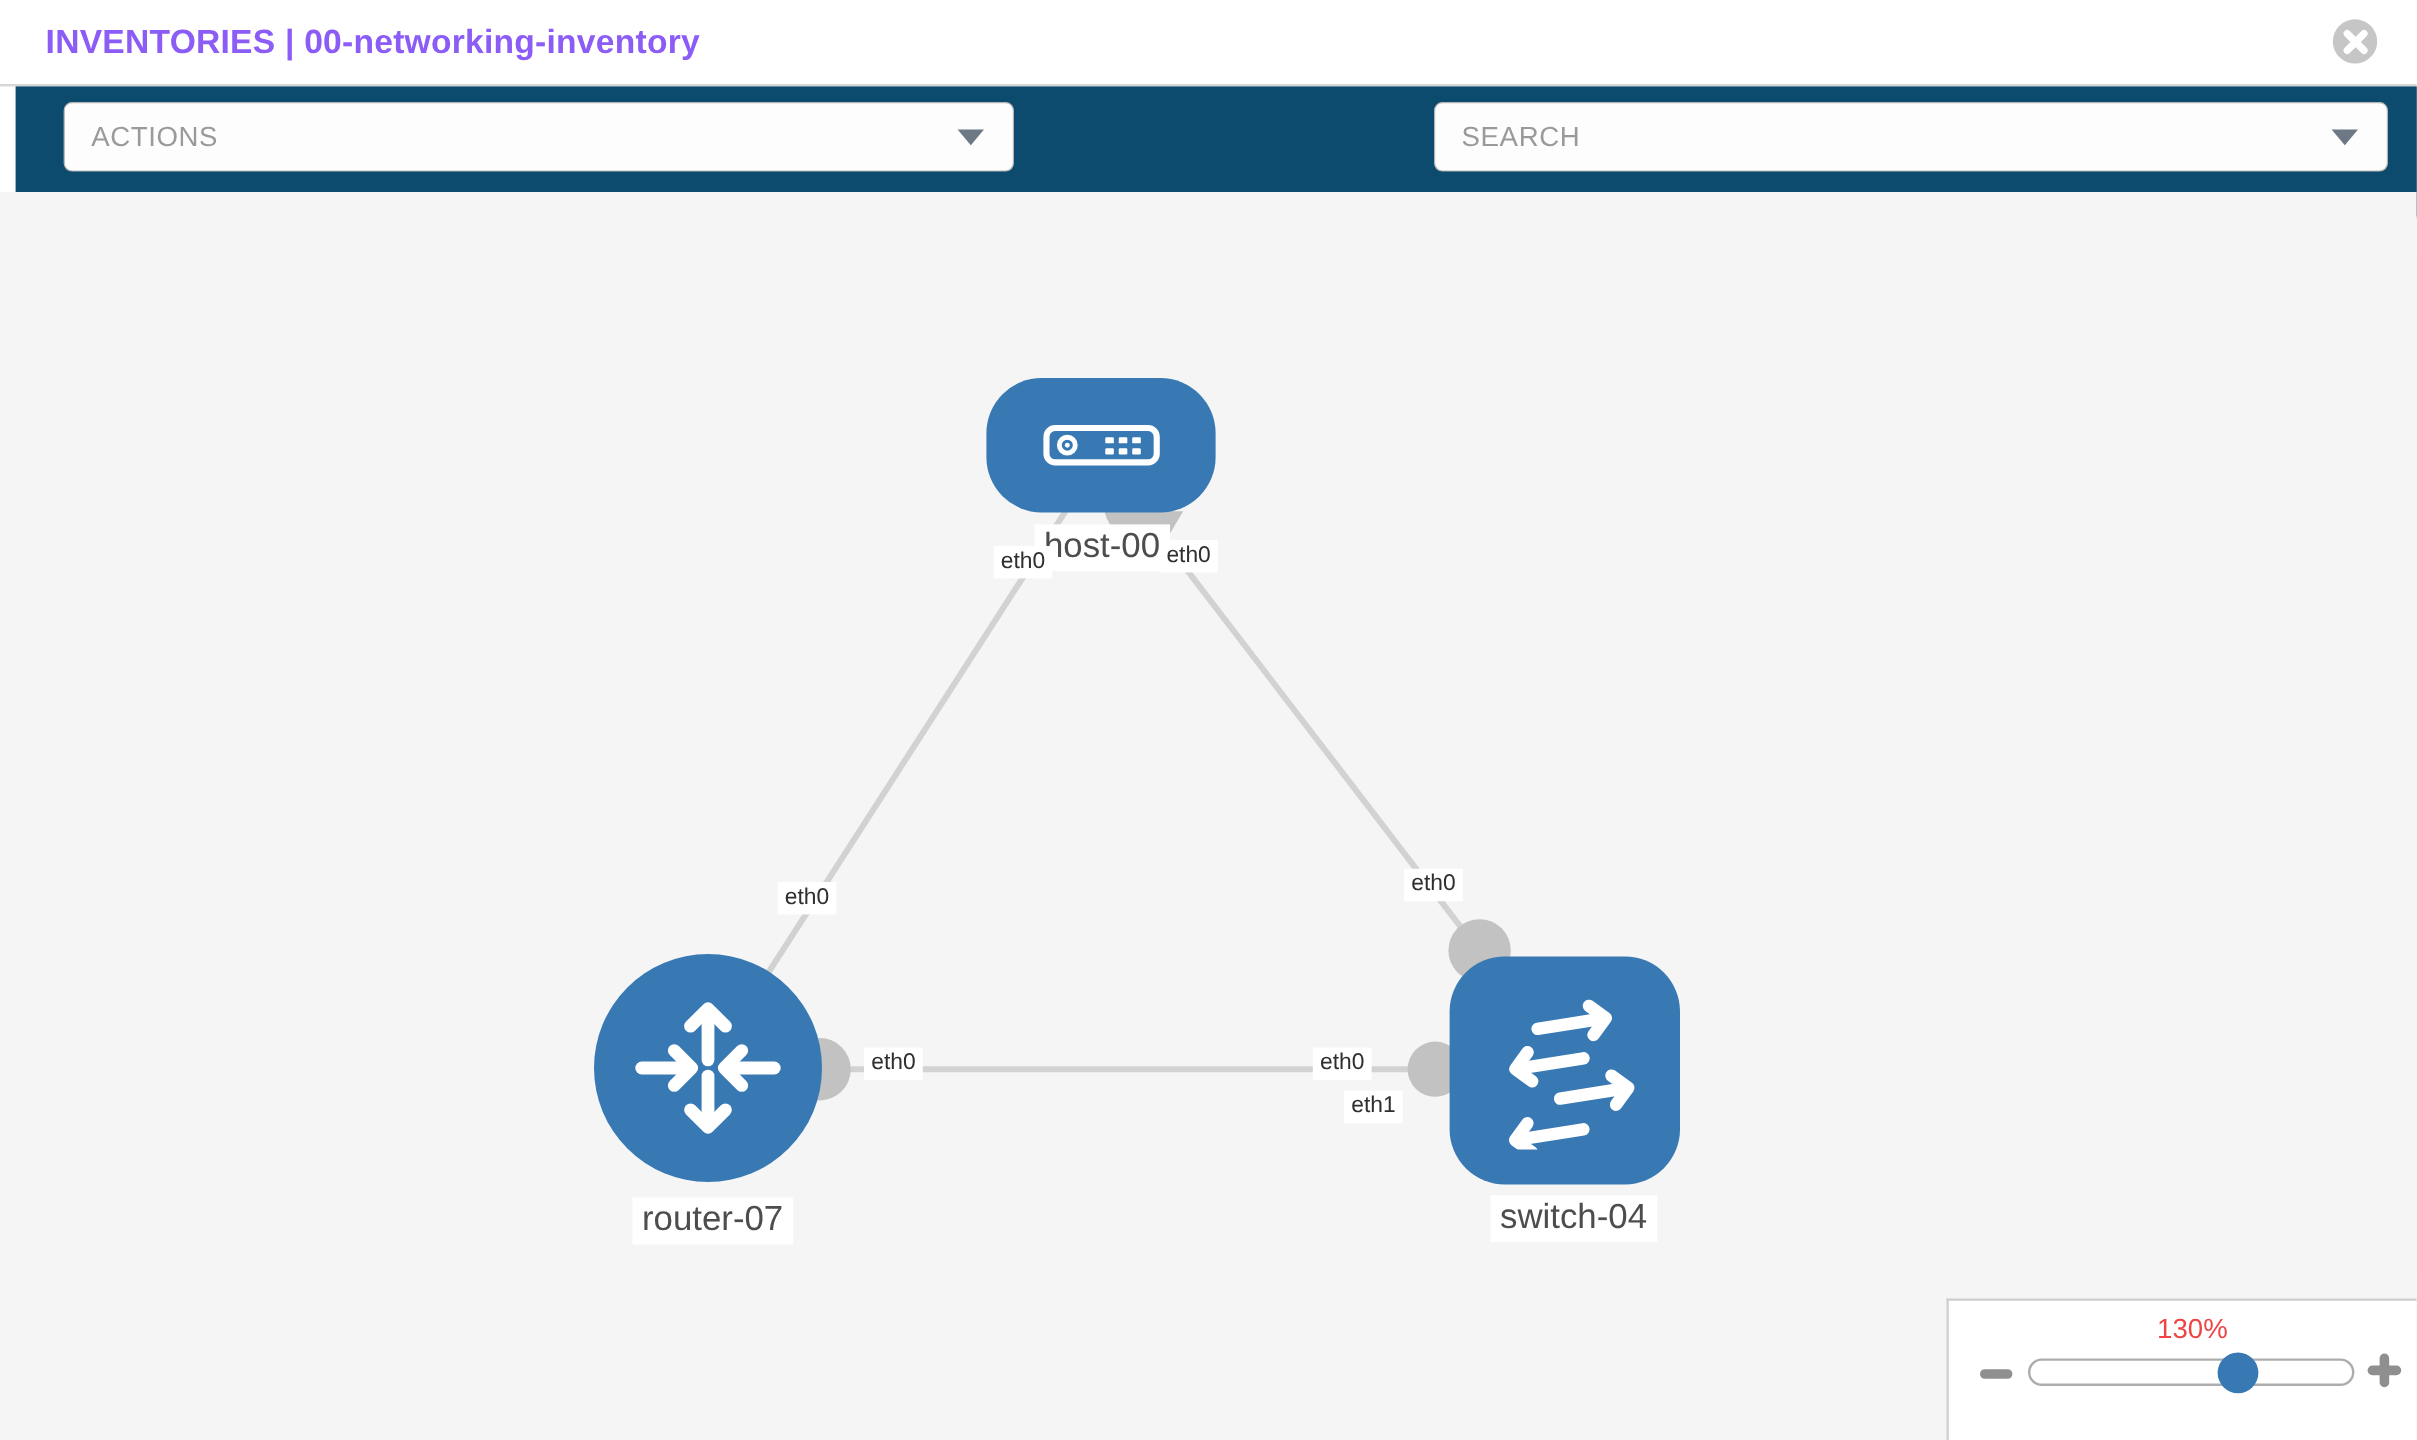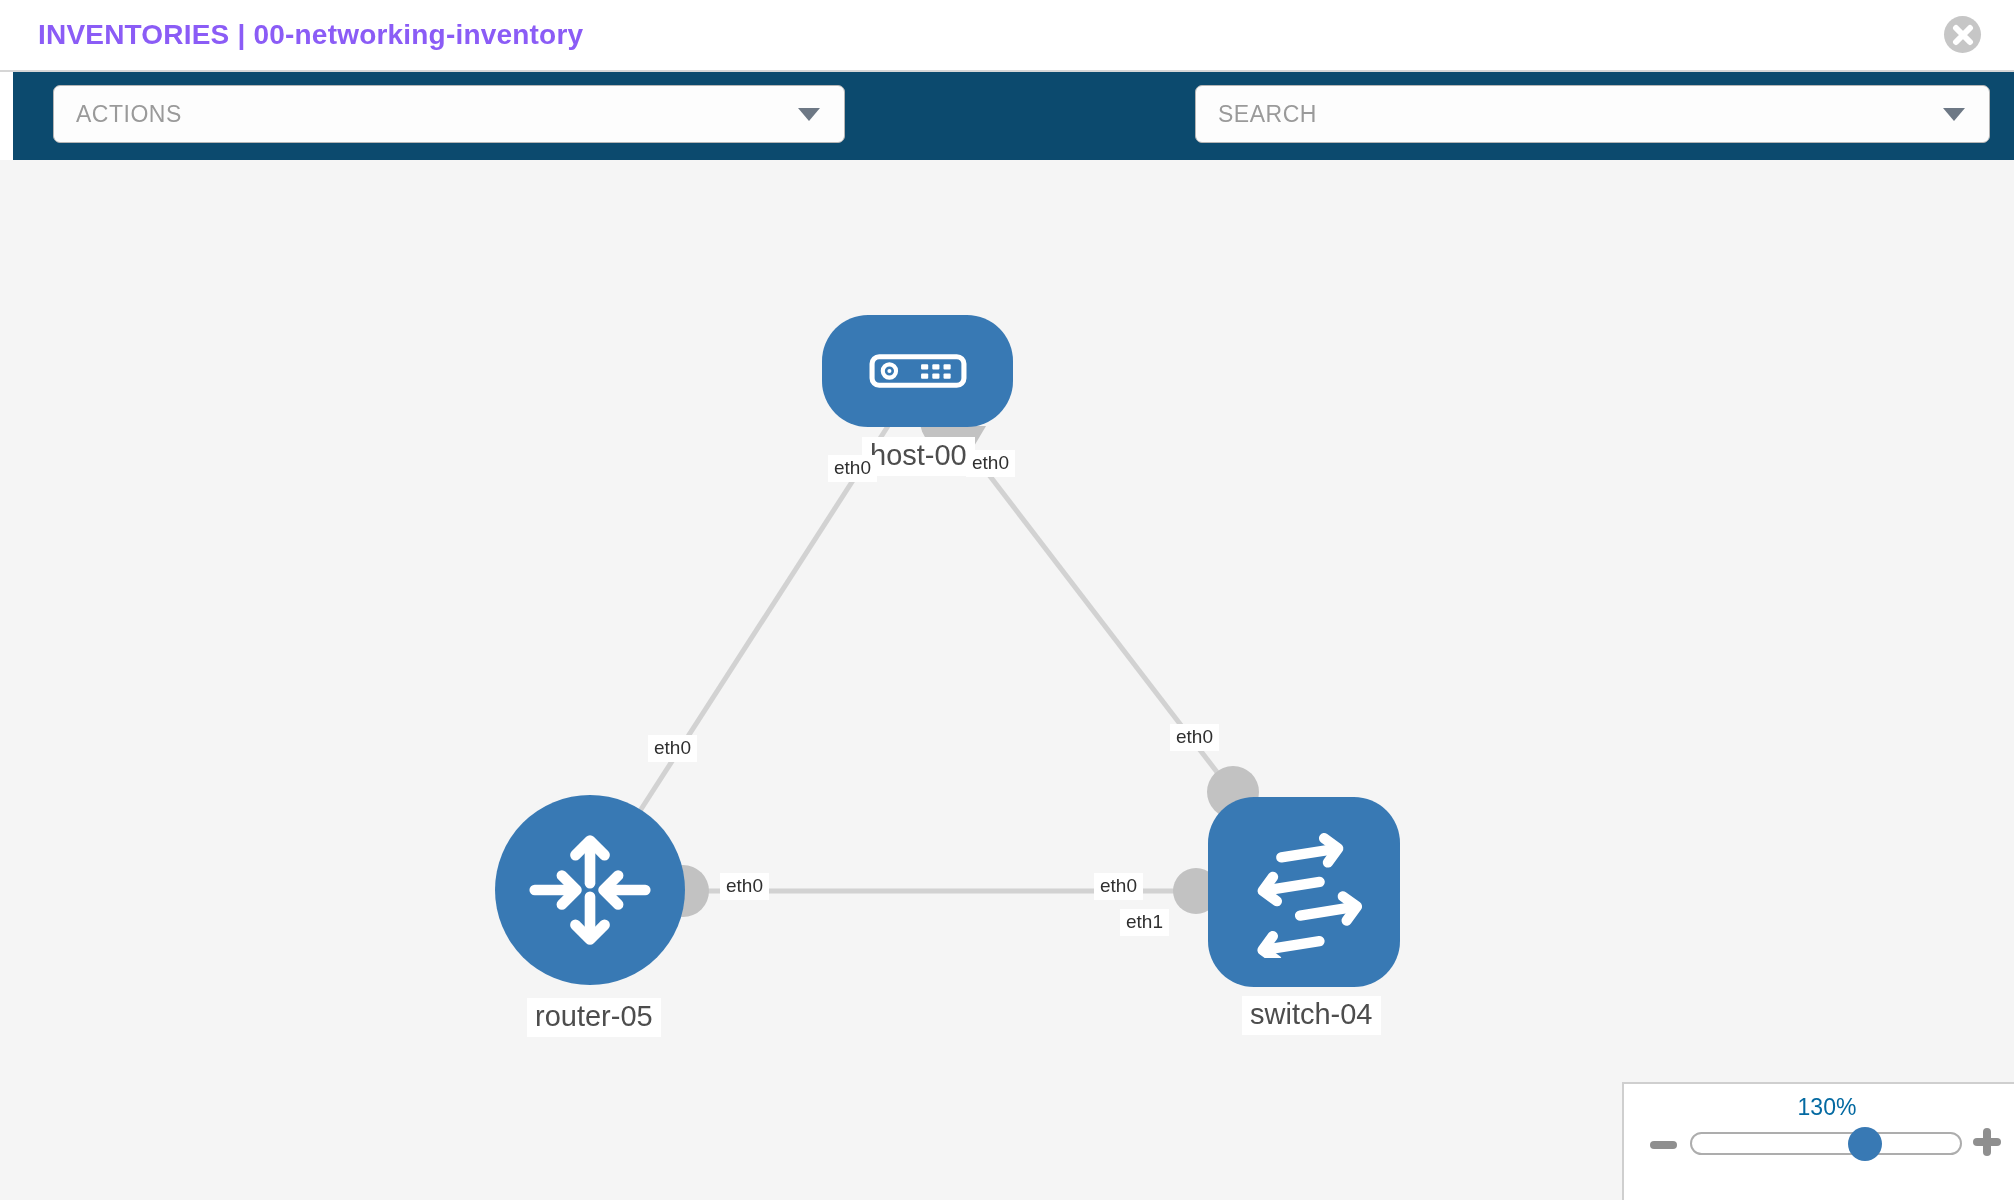--- a/index.html
+++ b/index.html
@@ -66,21 +66,21 @@
   }
   .if-label.back { z-index: 4; }
   
   .zoom-panel {
     position: absolute; left: 1622px; top: 1082px; width: 392px; height: 118px;
     background: #ffffff; border-left: 2px solid #cfcfcf; border-top: 2px solid #cfcfcf;
     z-index: 10;
   }
   .zoom-level {
     position: absolute; left: 16px; right: 0; top: 10px; text-align: center;
-    font-size: 23px; color: #0369a1;
+    font-size: 23px; color: #ef4444;
   }
   .zoom-minus-bar {
     position: absolute; left: 26px; top: 57px; width: 27px; height: 8px;
     border-radius: 4px; background: #8f8f8f; cursor: pointer;
   }
   .zoom-track {
     position: absolute; left: 66px; top: 48px; width: 272px; height: 23px;
     border: 2px solid #adadad; border-radius: 12px; background: #ffffff; cursor: pointer;
   }
   .zoom-knob {
@@ -187,21 +187,21 @@
         <path d="M40 49 L27 62 L40 75"></path>
       <path d="M62 94 L122 94"></path>
         <path d="M110 81 L123 94 L110 107"></path>
       <path d="M78 124 L18 124"></path>
         <path d="M30 111 L17 124 L30 137"></path>
     </g>
   </svg>
 </div>
 
 <div class="node-label" style="left:862px; top:437px;">host-00</div>
-<div class="node-label" style="left:527px; top:998px;">router-05</div>
+<div class="node-label" style="left:527px; top:998px;">router-07</div>
 <div class="node-label" style="left:1242px; top:996px;">switch-04</div>
 
 <div class="if-label" style="left:828px; top:455px;">eth0</div>
 <div class="if-label" style="left:966px; top:450px;">eth0</div>
 <div class="if-label" style="left:648px; top:735px;">eth0</div>
 <div class="if-label" style="left:1170px; top:724px;">eth0</div>
 <div class="if-label" style="left:720px; top:873px;">eth0</div>
 <div class="if-label back" style="left:1094px; top:873px;">eth0</div>
 <div class="if-label" style="left:1120px; top:909px;">eth1</div>
 

